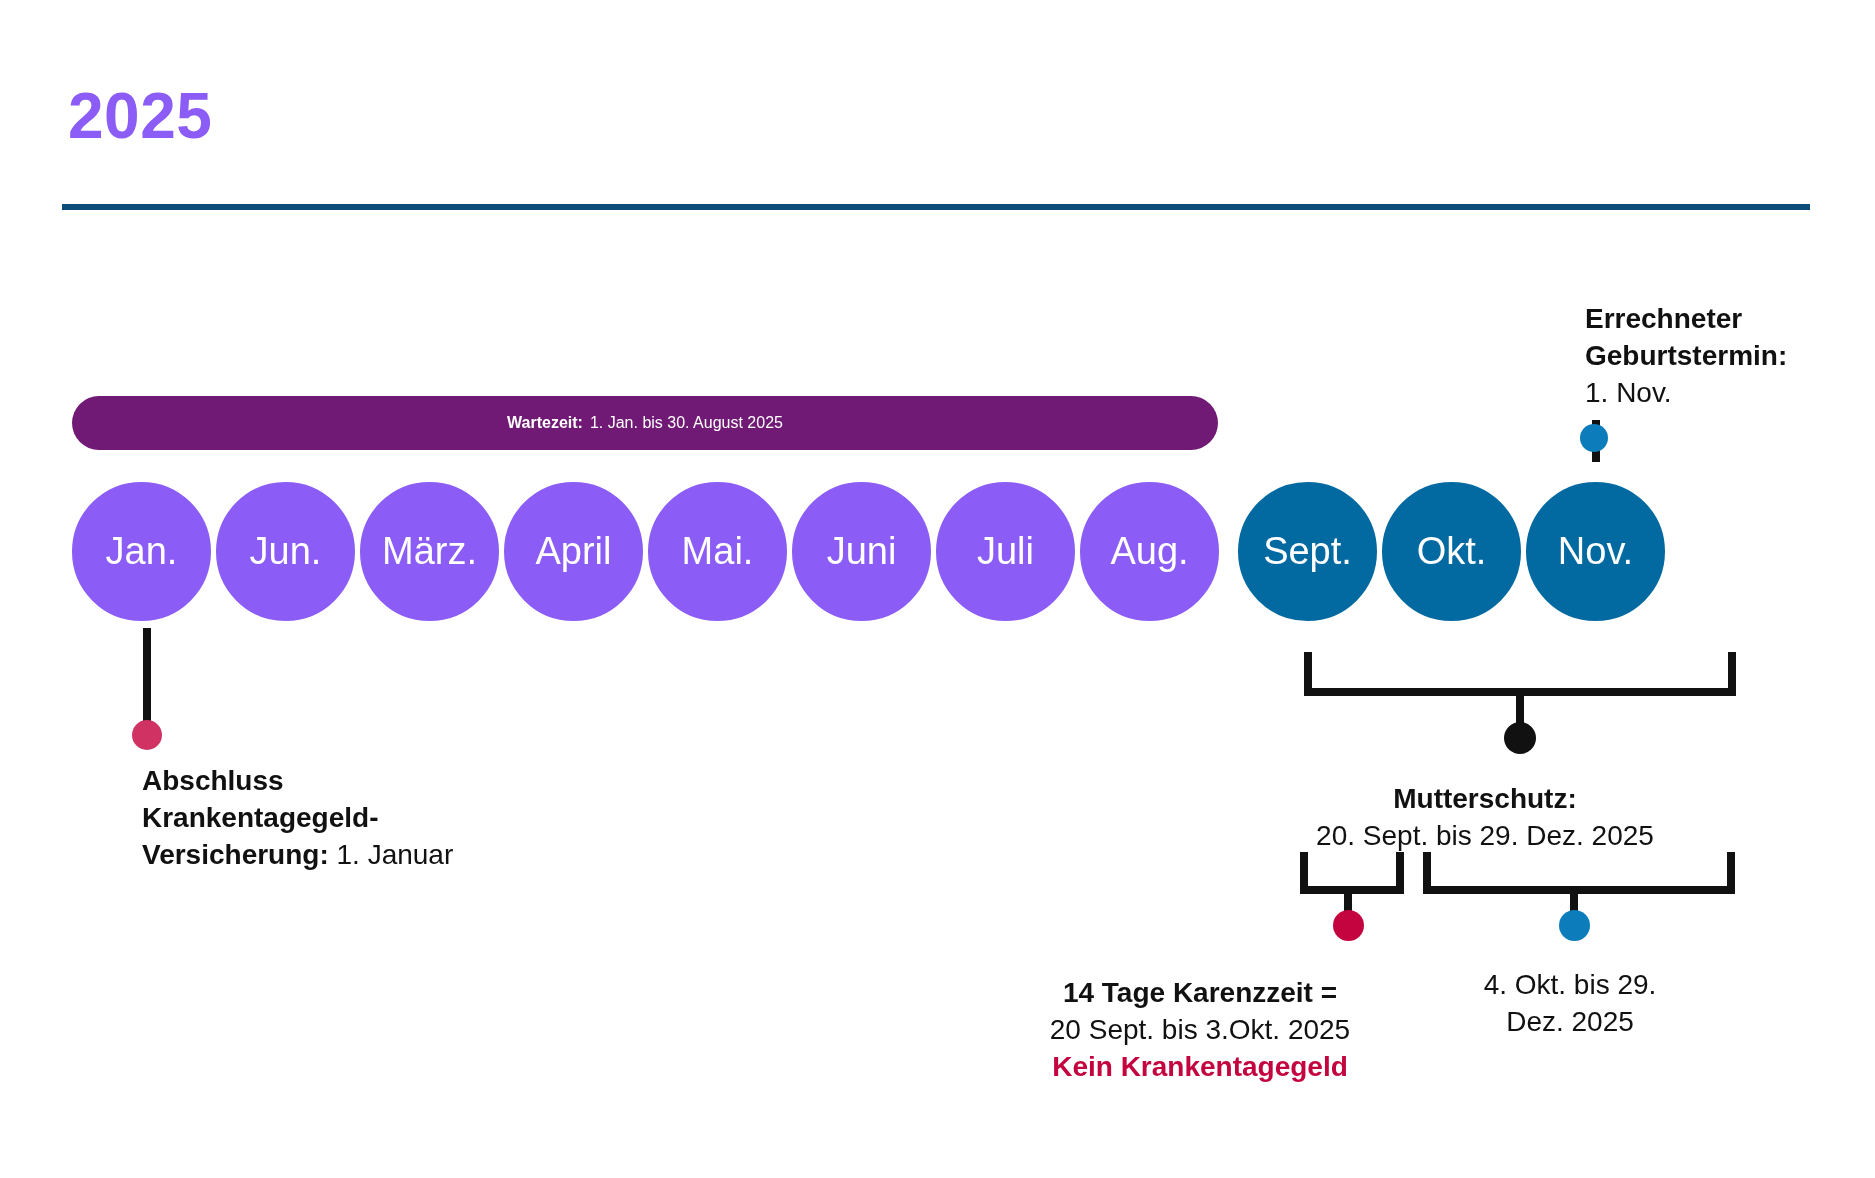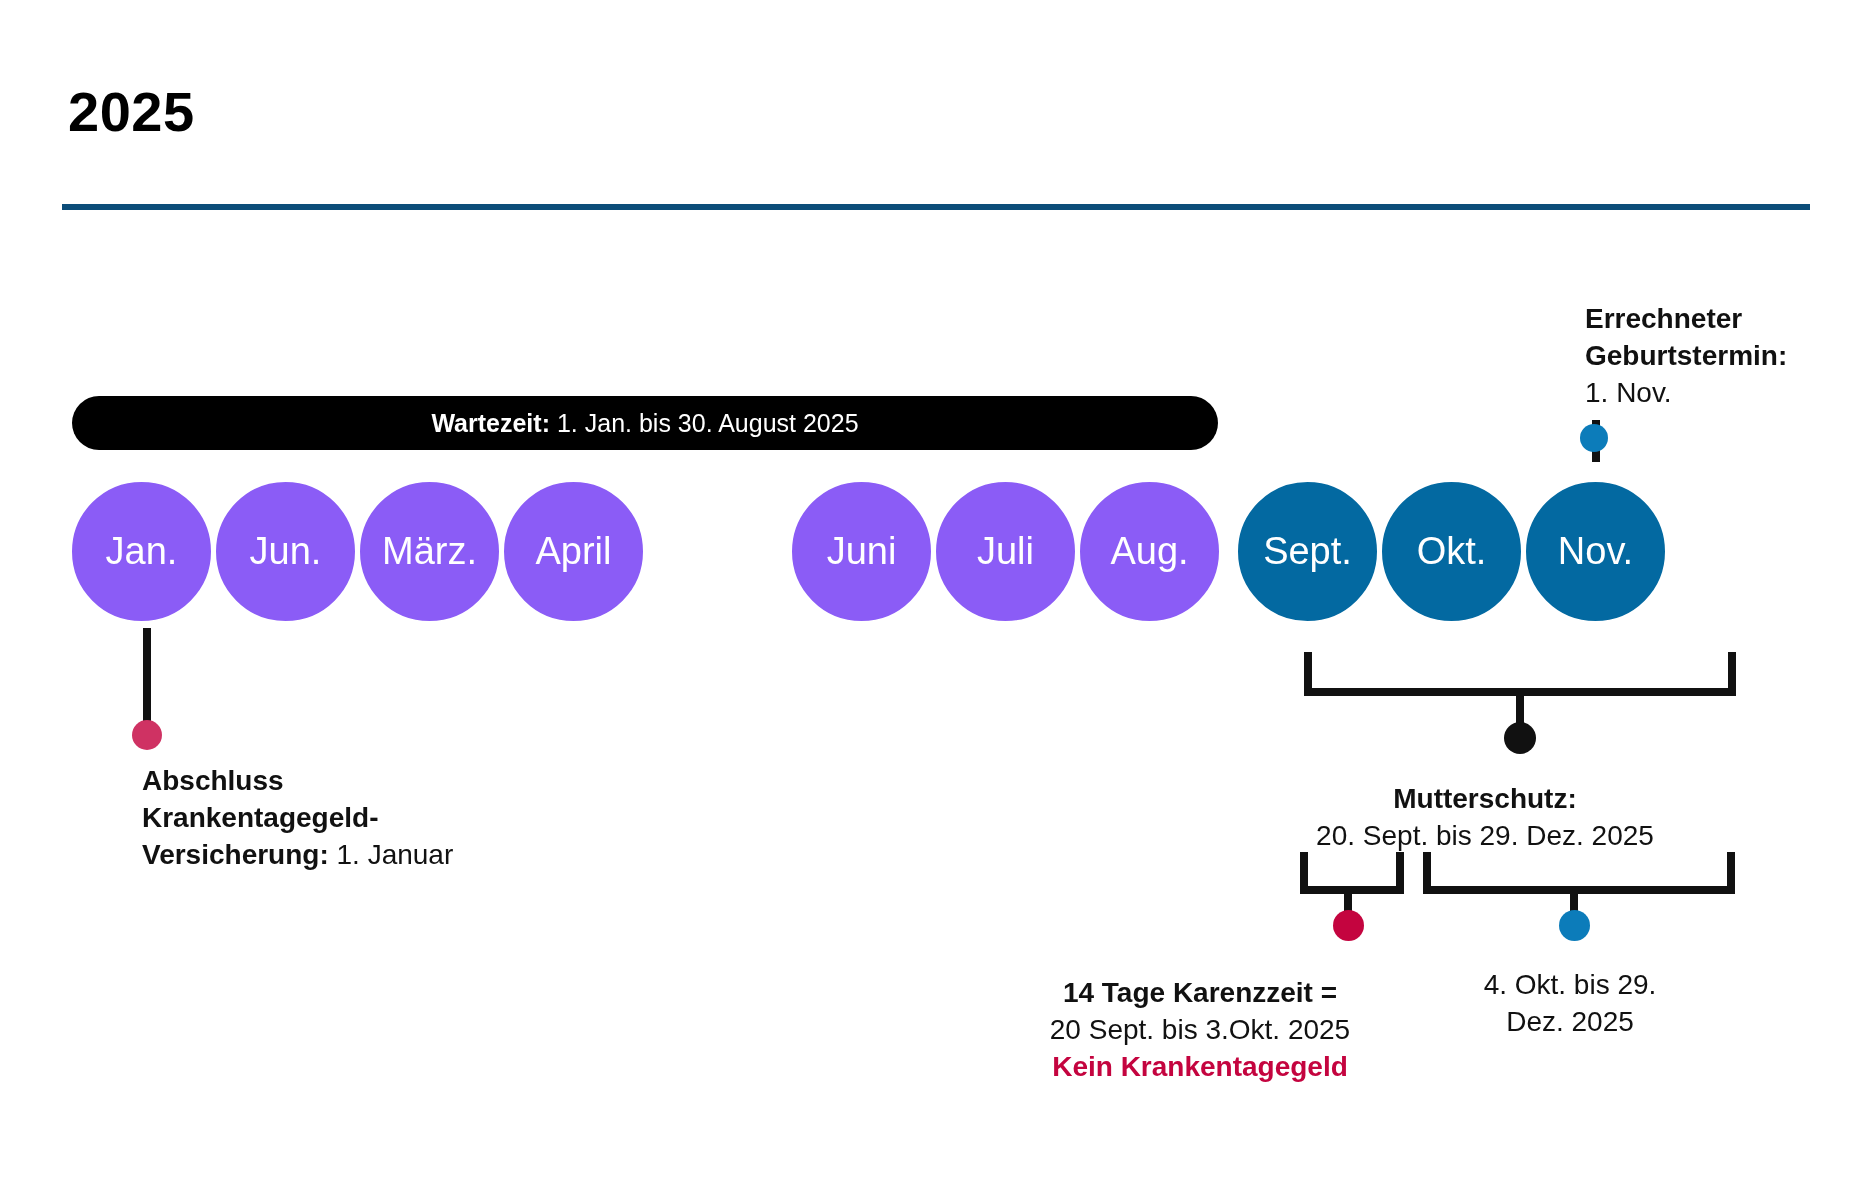--- a/index.html
+++ b/index.html
@@ -17,49 +17,49 @@
     height: 1178px;
     background: #ffffff;
     overflow: hidden;
   }
 
   
   .year-title {
     position: absolute;
     left: 68px;
     top: 84px;
-    font-size: 56px;
+    font-size: 64px;
     font-weight: 700;
-    color: #000000;
+    color: #8b5cf6;
     letter-spacing: 0.5px;
     line-height: 1;
   }
   .header-rule {
     position: absolute;
     left: 62px;
     top: 204px;
     width: 1748px;
     height: 6px;
     background: #0c4d79;
   }
 
   
   .wait-pill {
     position: absolute;
     left: 72px;
     top: 396px;
     width: 1146px;
     height: 54px;
-    background: #000000;
+    background: #701a75;
     border-radius: 27px;
     display: flex;
     align-items: center;
     justify-content: center;
     color: #ffffff;
-    font-size: 25px;
+    font-size: 16px;
     white-space: nowrap;
   }
   .wait-pill .lbl { font-weight: 700; }
   .wait-pill .val { font-weight: 400; margin-left: 7px; }
 
   
   .month {
     position: absolute;
     top: 478px;
     width: 147px;
@@ -130,20 +130,23 @@
     </div>
   <div class="month pink" style="left:212px">
       <span>Jun.</span>
     </div>
   <div class="month pink" style="left:356px">
       <span>März.</span>
     </div>
   <div class="month pink" style="left:500px">
       <span>April</span>
     </div>
+  <div class="month pink" style="left:644px">
+      <span>Mai.</span>
+    </div>
   <div class="month pink" style="left:788px">
       <span>Juni</span>
     </div>
   <div class="month pink" style="left:932px">
       <span>Juli</span>
     </div>
   <div class="month pink" style="left:1076px">
       <span>Aug.</span>
     </div>
 

